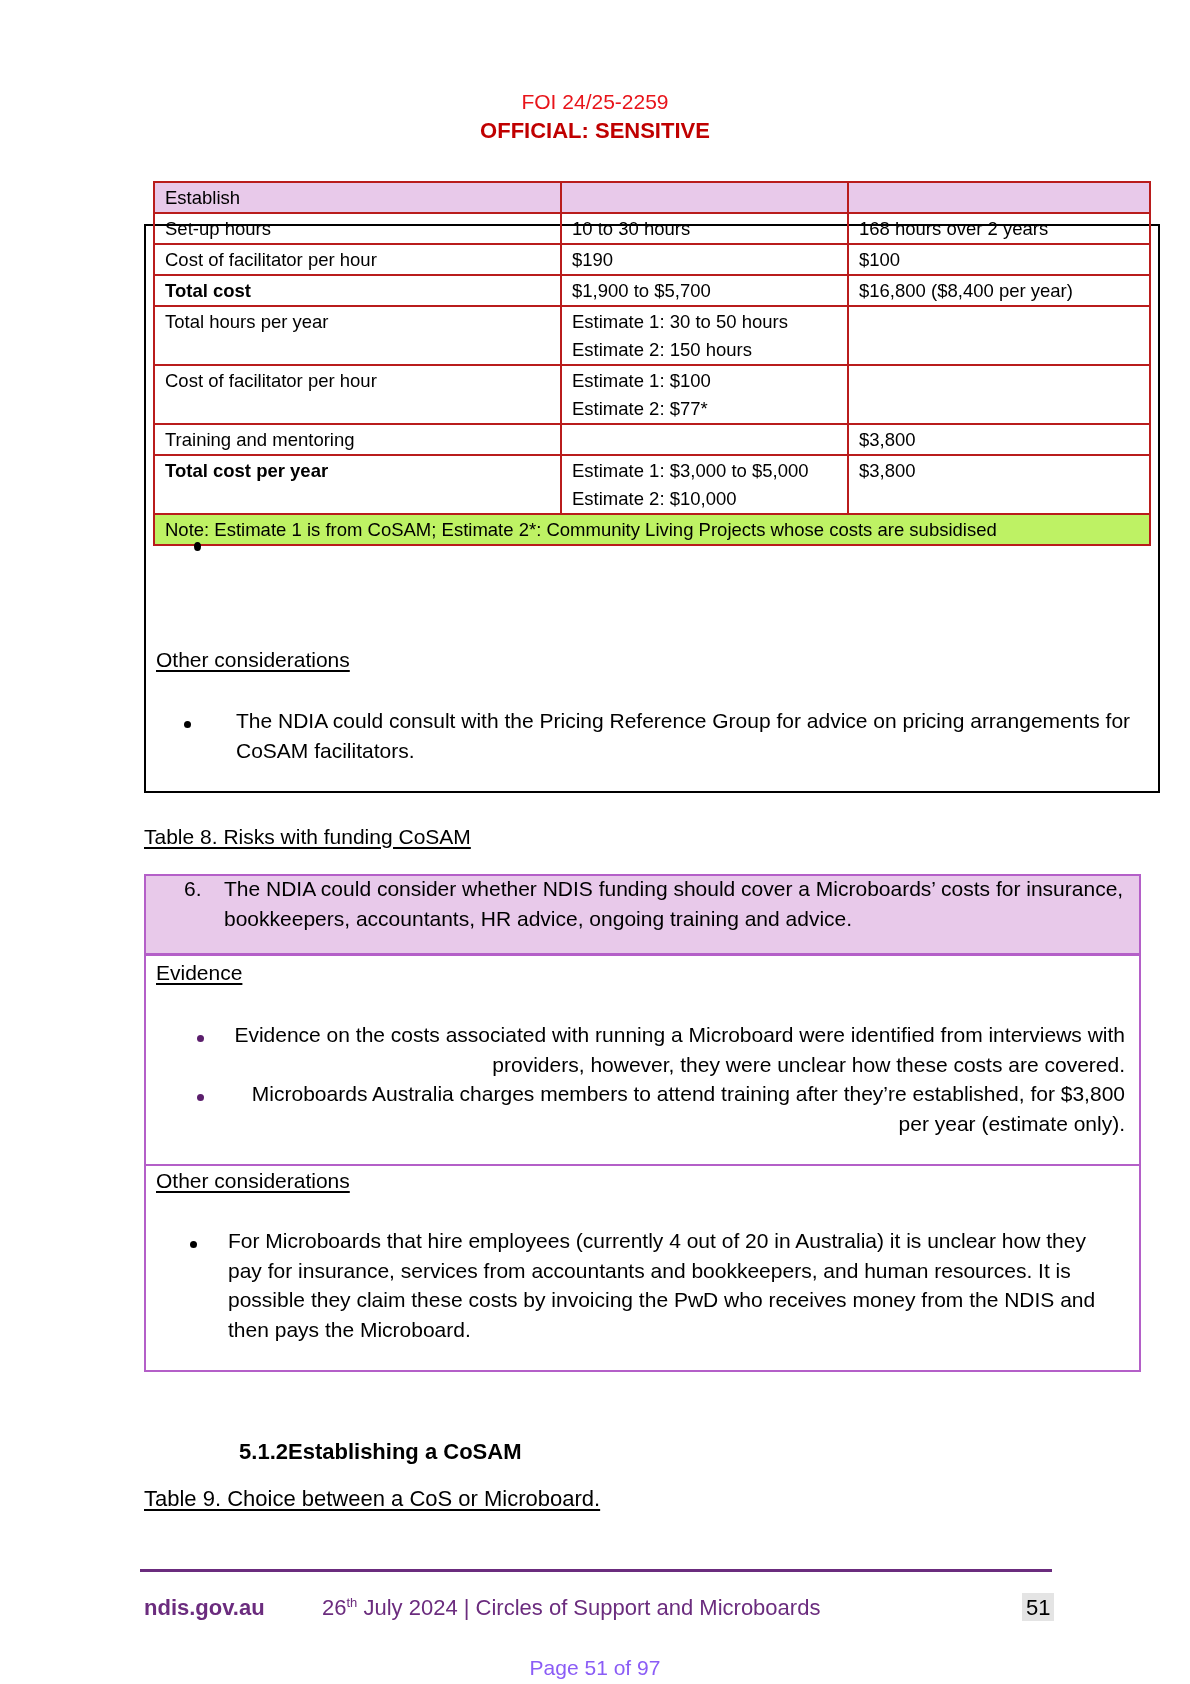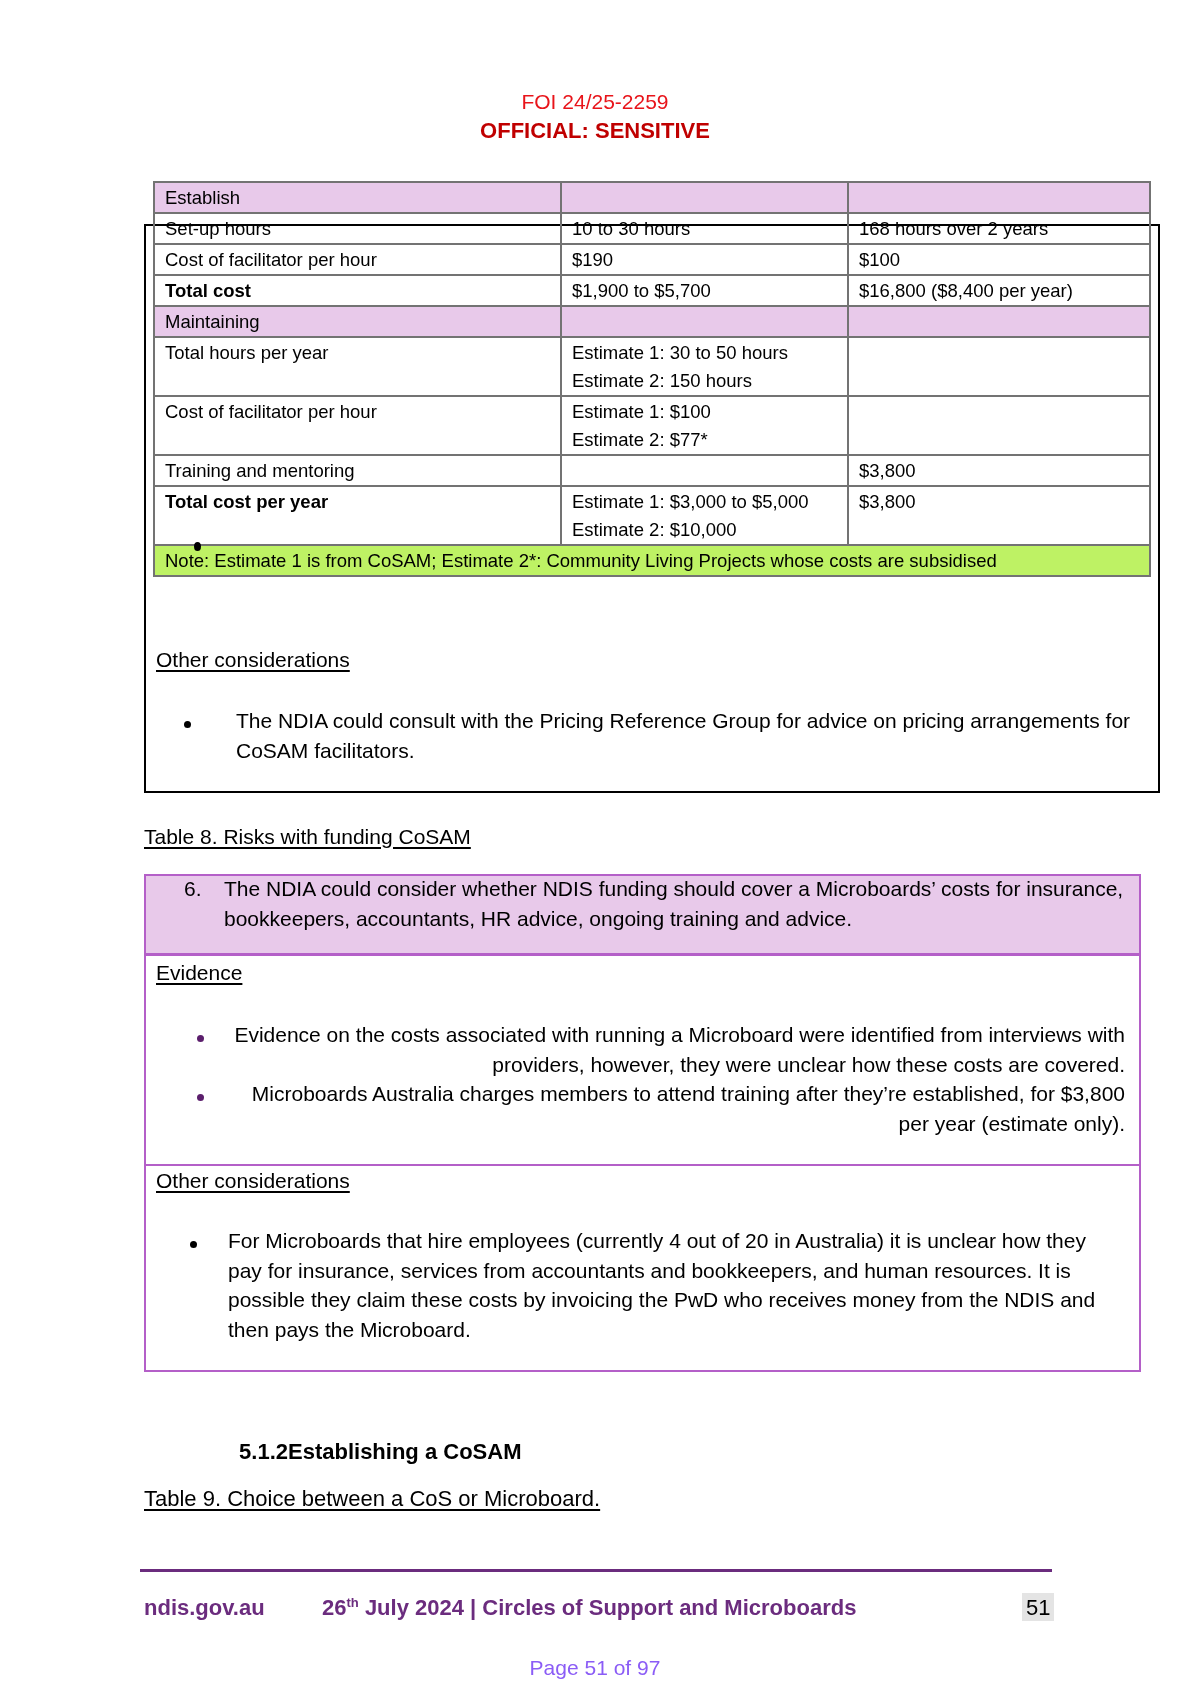--- a/index.html
+++ b/index.html
@@ -4,21 +4,21 @@
 <style>
   html, body { margin: 0; padding: 0; background: #ffffff; }
   body { width: 1190px; height: 1684px; position: relative; font-family: "Liberation Sans", sans-serif; color: #000; overflow: hidden; }
   .abs { position: absolute; margin-top: 43px; }
   .hdr-foi { top: 47px; left: 0; width: 1190px; text-align: center; color: #e8141a; font-size: 21px; }
   .hdr-class { top: 75px; left: 0; width: 1190px; text-align: center; color: #c00000; font-size: 22px; font-weight: bold; }
 
   
   .outer1 { top: 181px; left: 144px; width: 1016px; height: 569px; border: 2px solid #000; box-sizing: border-box; }
   table.cost { position: absolute; top: 181px; left: 153px; width: 998px; border-collapse: collapse; font-size: 18.5px; }
-  table.cost td { border: 2px solid #737373; padding: 1px 10px 0 10px; vertical-align: top; line-height: 28px; }
+  table.cost td { border: 2px solid #b91c1c; padding: 1px 10px 0 10px; vertical-align: top; line-height: 28px; }
   table.cost td.c1 { width: 385px; }
   table.cost td.c2 { width: 265px; }
   table.cost tr.shade td { background: #e8c9ea; }
   table.cost tr.note td { background: #bef264; }
   table.cost .bold { font-weight: bold; }
   .note-dot { position: absolute; top: 542px; left: 194px; width: 7px; height: 9px; background: #000; border-radius: 50%; }
 
   .u { text-decoration: underline; text-underline-offset: 3px; }
   .oc1-title { top: 605px; left: 156px; font-size: 21px; }
   .bullet-row { display: flex; font-size: 21px; line-height: 29.5px; }
@@ -43,21 +43,21 @@
   .oc2-list { top: 1183px; left: 190px; width: 935px; }
   .oc2-list .txt { padding-left: 24px; }
 
   .sec-head { top: 1396px; left: 216px; font-size: 22px; font-weight: bold; }
   .sec-head .sn { display: inline-block; width: 72px; text-align: right; }
   .tbl9-cap { top: 1443px; left: 144px; font-size: 22px; }
 
   .footer-line { top: 1526px; left: 140px; width: 912px; height: 3px; background: #6b2c7e; }
   .footer { top: 1552px; left: 144px; width: 912px; font-size: 22px; color: #6b2c7e; }
   .footer .site { font-weight: bold; position: absolute; left: 0; top: 0; white-space: nowrap; }
-  .footer .title { position: absolute; left: 178px; top: 0; white-space: nowrap; font-weight: bold; }
+  .footer .title { position: absolute; left: 178px; top: 0; white-space: nowrap; }
   .footer .pno { position: absolute; left: 878px; top: -2px; background: #e4e4e4; color: #000000; padding: 2px 4px 0 4px; }
   .page-of { top: 1613px; left: 0; width: 1190px; text-align: center; color: #8b5cf6; font-size: 21px; }
   .ftr-class { top: 1637px; left: 0; width: 1190px; text-align: center; color: #c00000; font-size: 22px; font-weight: bold; }
 </style>
 </head>
 <body>
 
 <div class="abs hdr-foi">FOI 24/25-2259</div>
 <div class="abs hdr-class">OFFICIAL: SENSITIVE</div>
 
@@ -88,25 +88,20 @@
         </td>
       </tr>
       <tr>
         <td class="c1 bold">Total cost</td>
         <td class="c2">
           <div>$1,900 to $5,700</div>
         </td>
         <td class="c3">
           <div>$16,800 ($8,400 per year)</div>
         </td>
-      </tr>
-      <tr class="shade">
-        <td class="c1">Maintaining</td>
-        <td class="c2"></td>
-        <td class="c3"></td>
       </tr>
       <tr>
         <td class="c1">Total hours per year</td>
         <td class="c2">
           <div>Estimate 1: 30 to 50 hours</div>
           <div>Estimate 2: 150 hours</div>
         </td>
         <td class="c3"></td>
       </tr>
       <tr>

